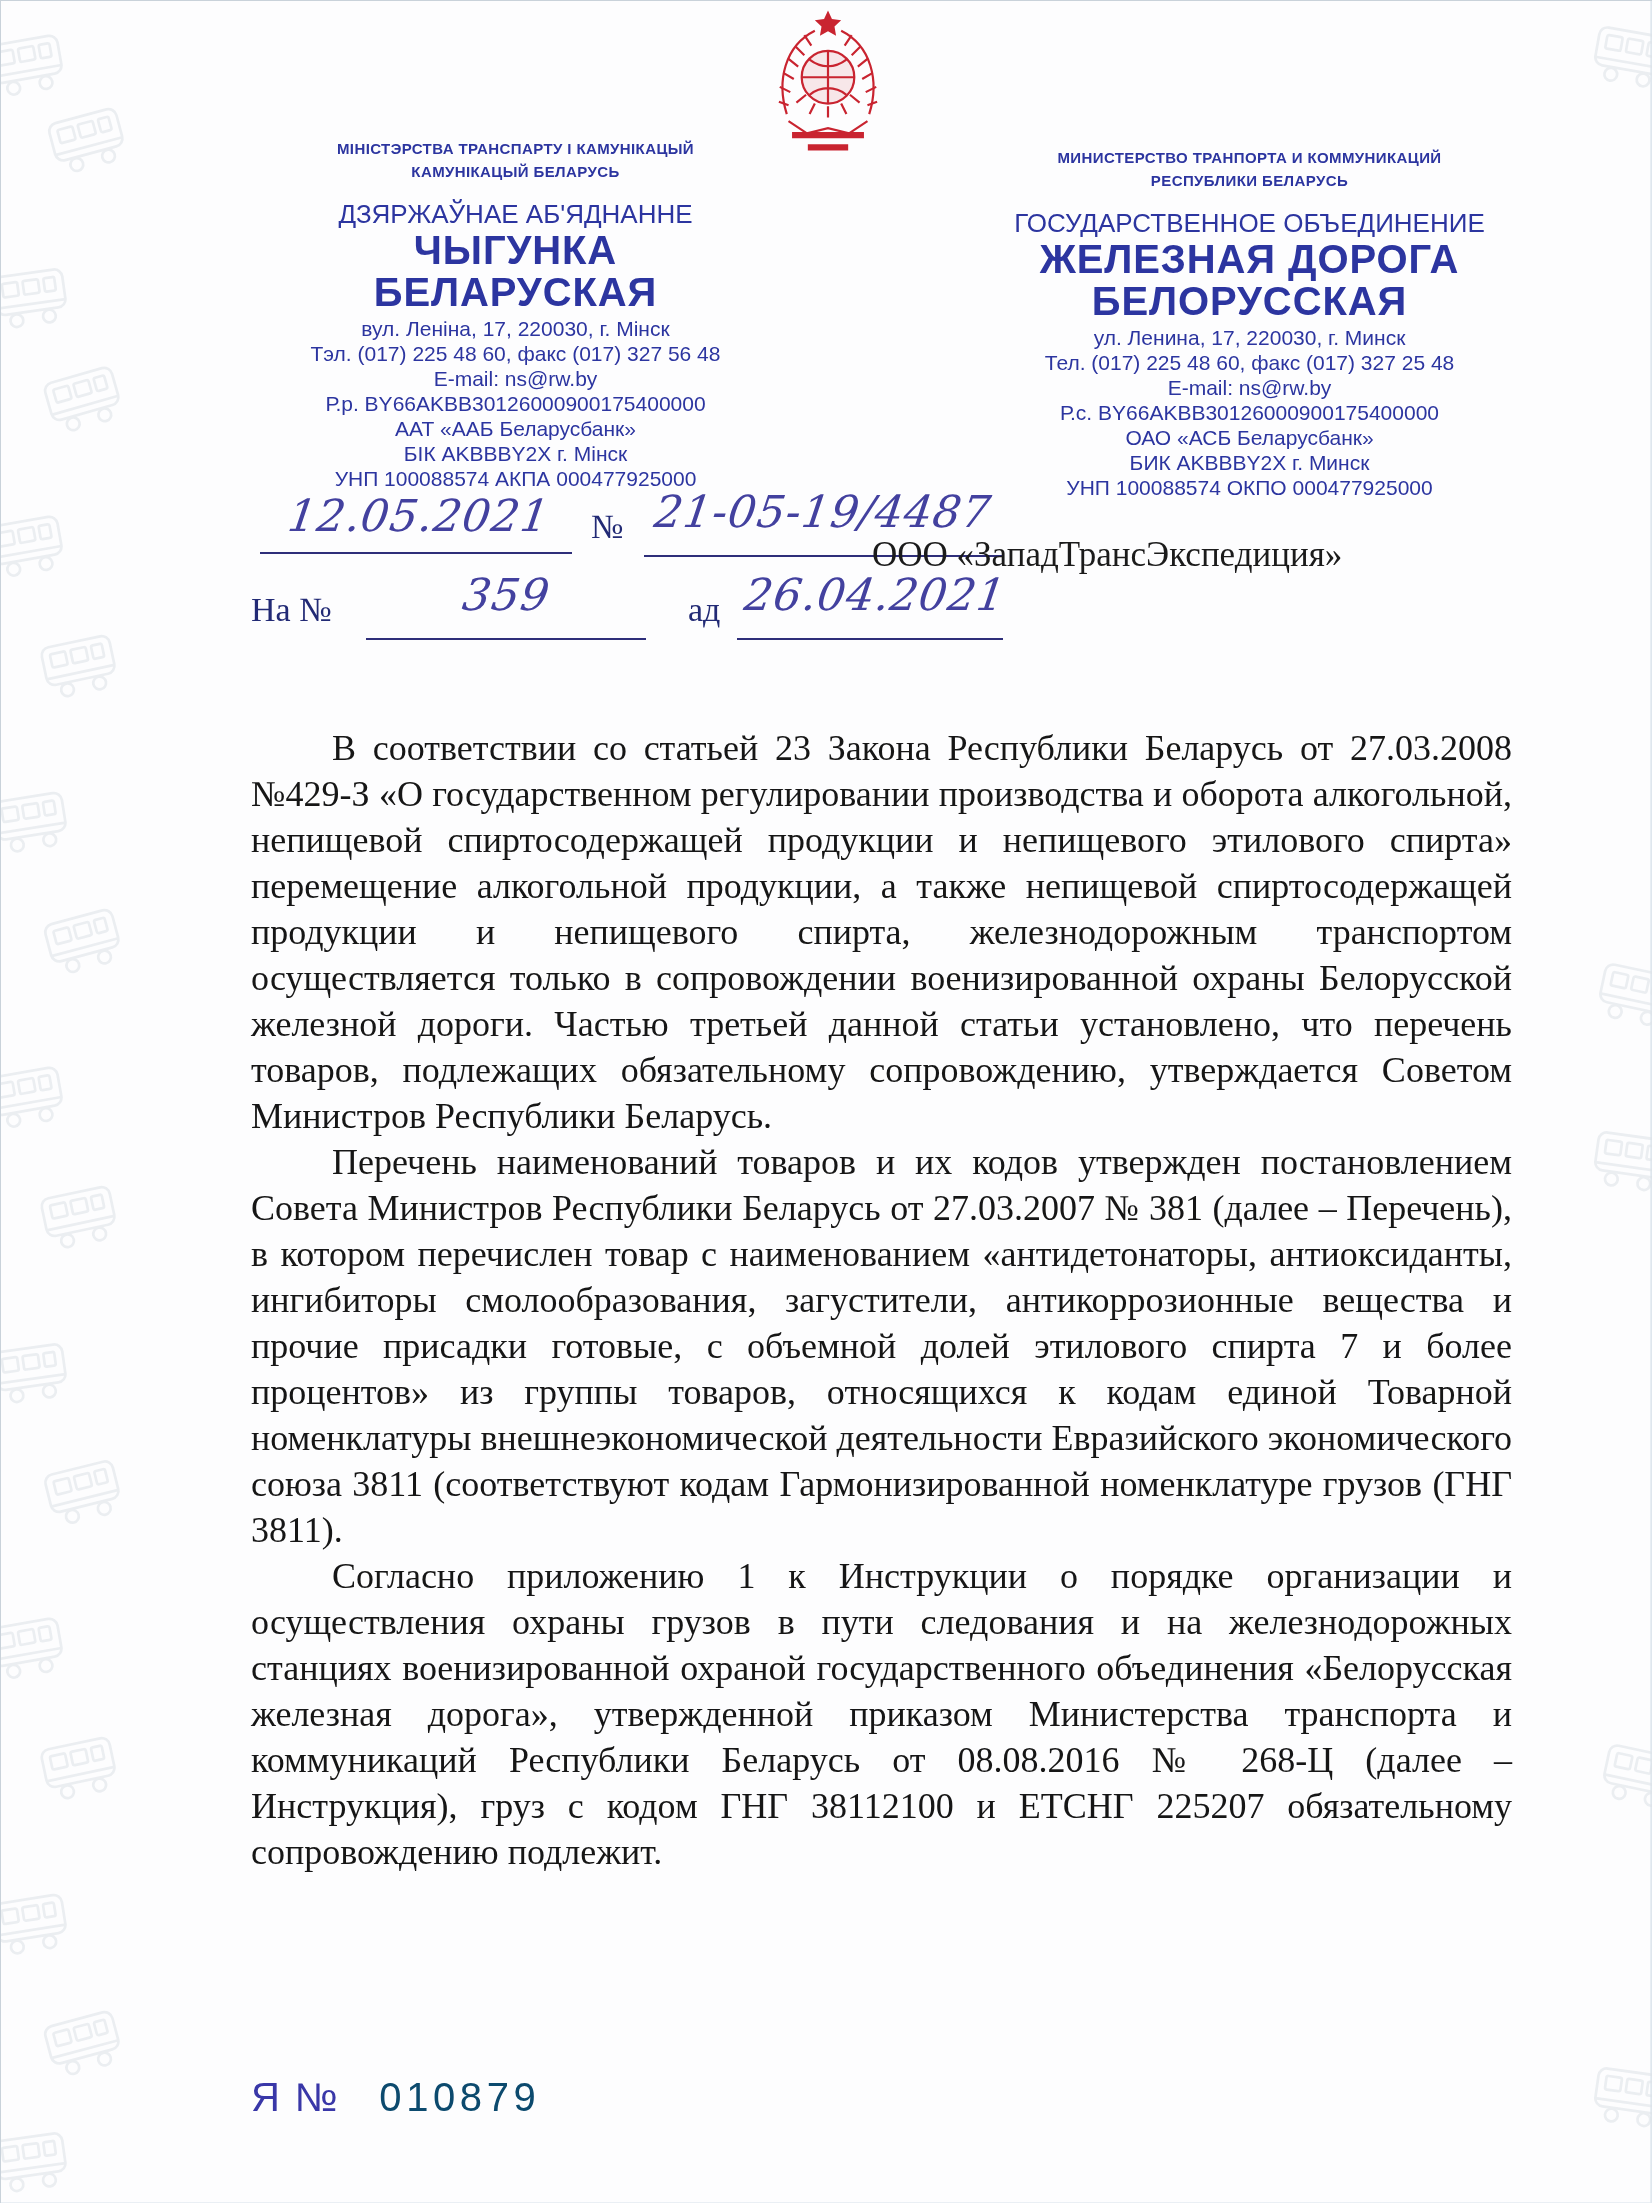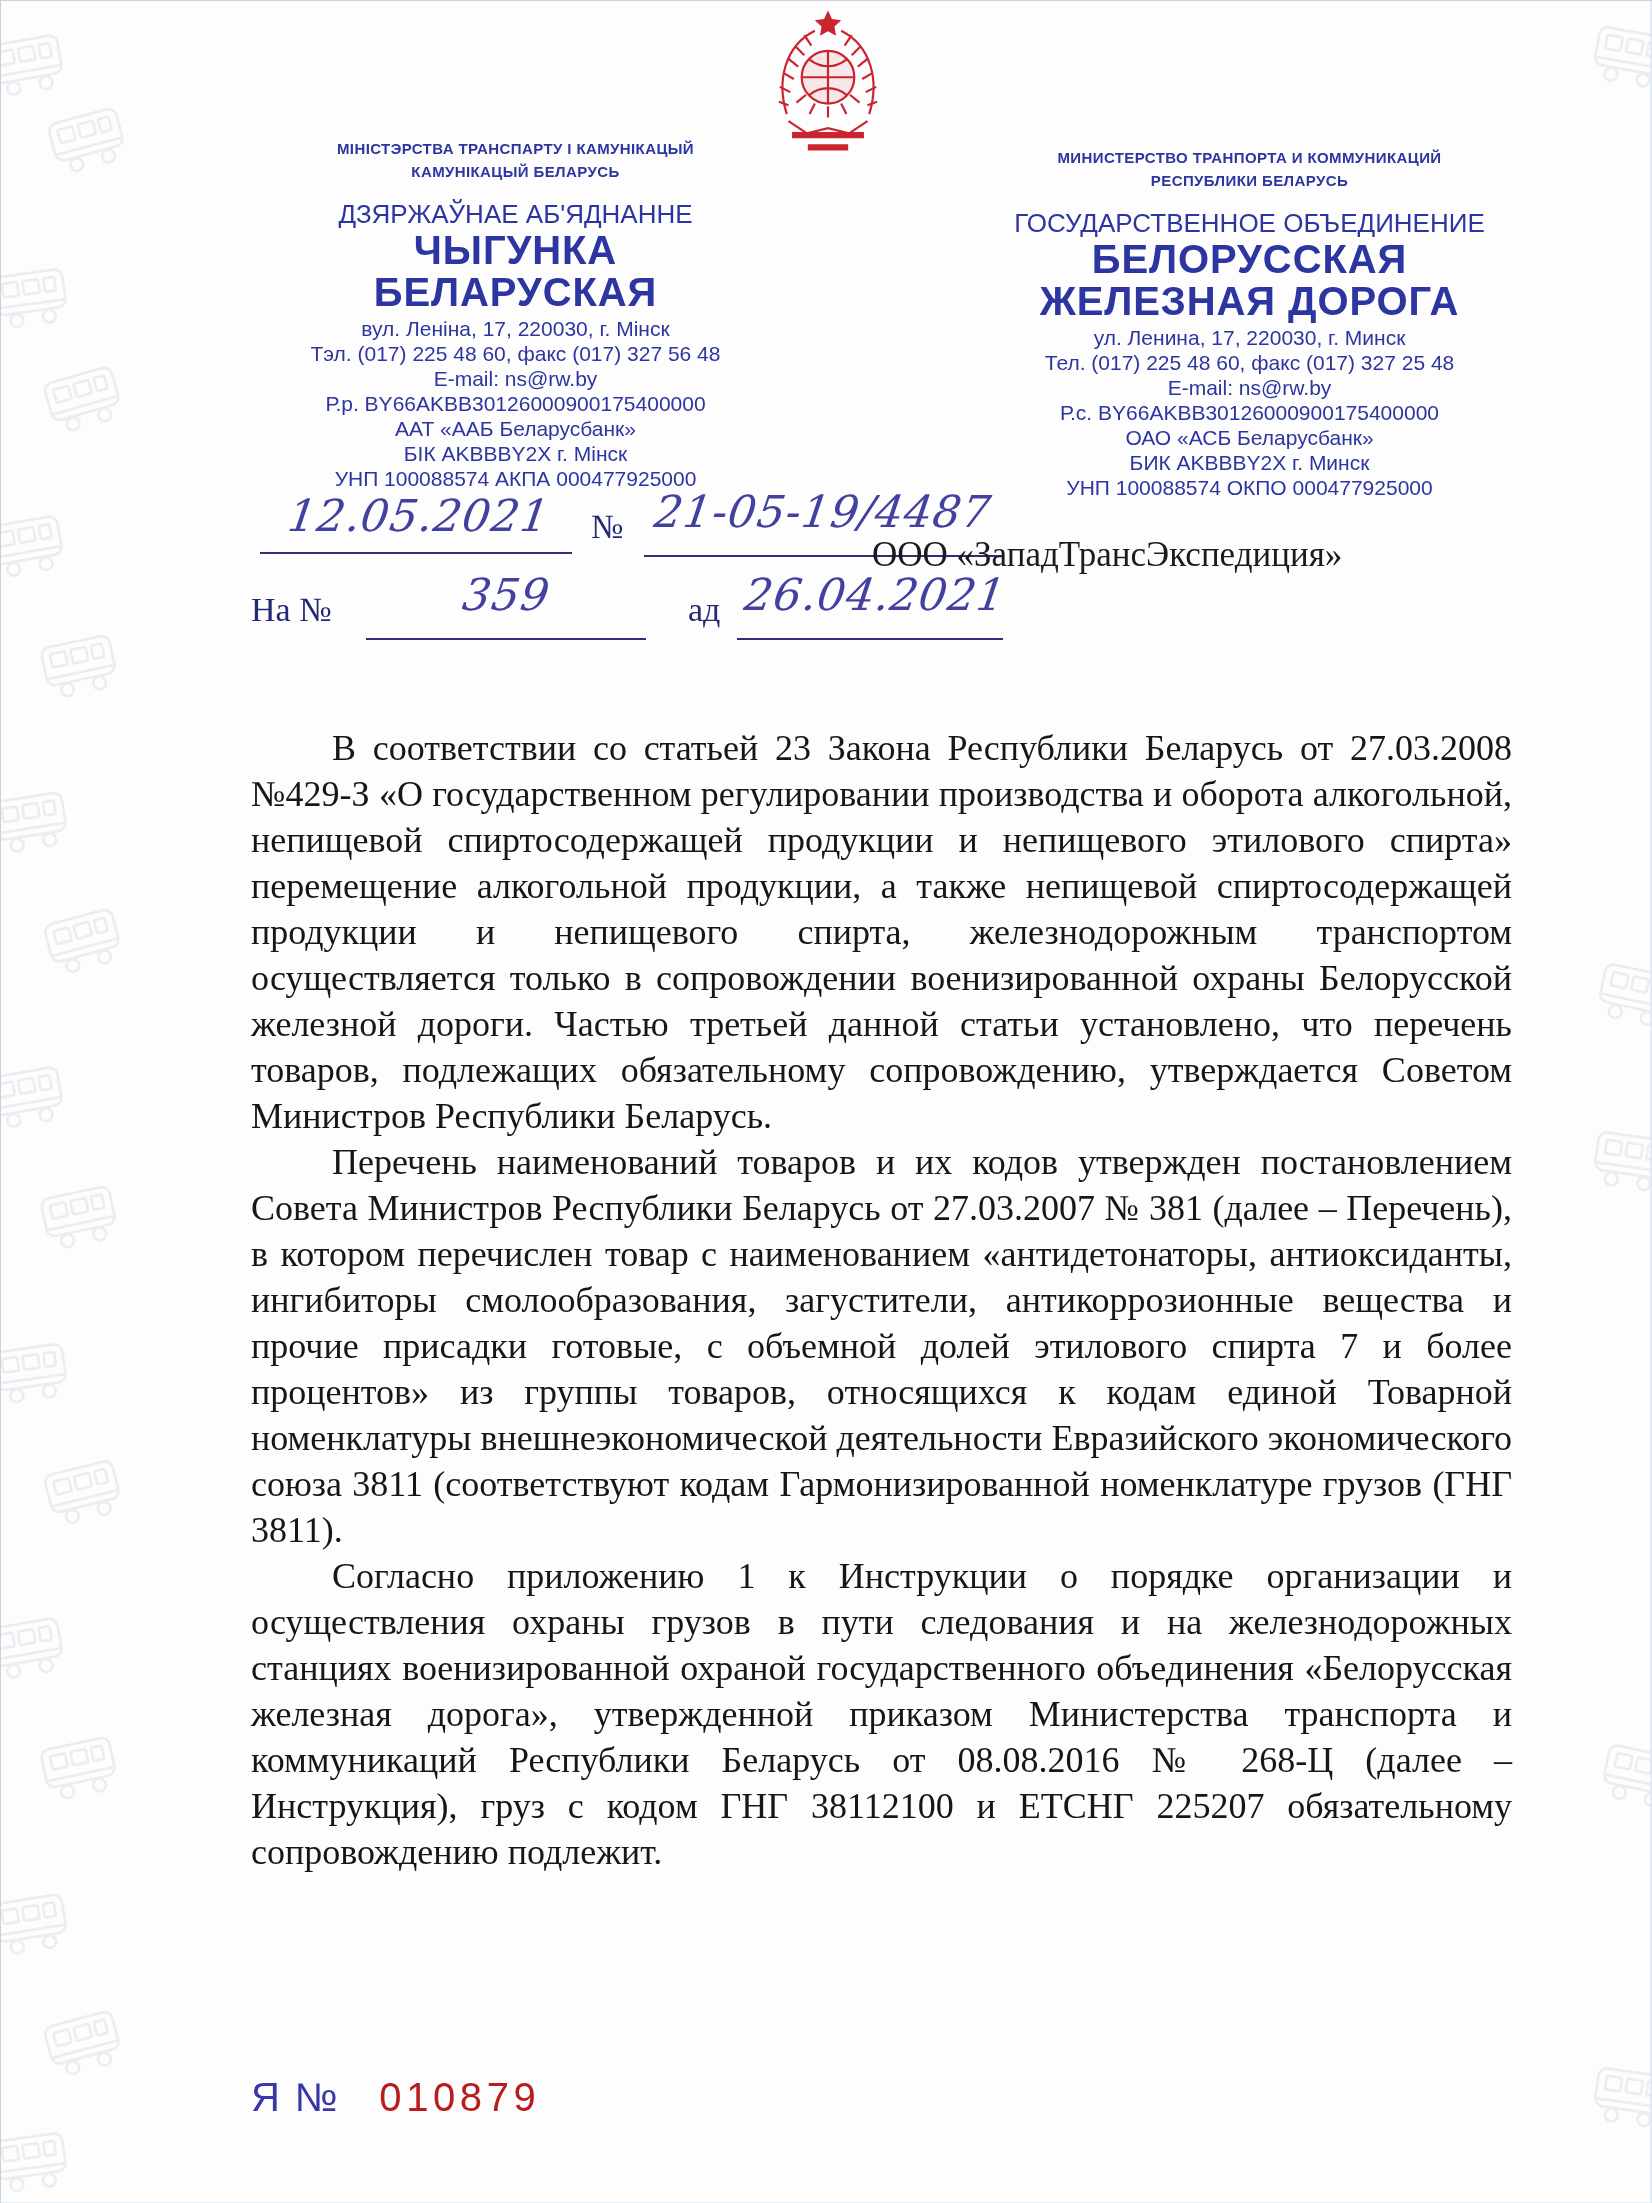--- a/index.html
+++ b/index.html
@@ -37,21 +37,21 @@
   
   .body-text{
     position:absolute;left:250px;top:724px;width:1261px;
     font-family:"Liberation Serif",serif;font-size:36px;line-height:46px;
     color:#161616;text-align:justify;
   }
   .body-text p{margin:0;text-indent:81px;}
   
   .series{position:absolute;left:250px;top:2074px;font-size:40px;letter-spacing:1.8px;}
   .series .ser-label{color:#3937a8;font-weight:400;}
-  .series .ser-num{color:#b91c1c;margin-left:40px;letter-spacing:4.6px;}
+  .series .ser-num{color:#0c4a6e;margin-left:40px;letter-spacing:4.6px;}
 </style>
 </head>
 <body>
 
 <div class="page">
 
   <svg width="0" height="0" style="position:absolute">
     <defs>
       <g id="wm-train" fill="none" stroke="#dde2e8" stroke-width="3">
         <rect x="4" y="6" width="76" height="42" rx="9"></rect>
@@ -160,22 +160,22 @@
     <div class="detail">Р.р. BY66AKBB30126000900175400000</div>
     <div class="detail">ААТ «ААБ Беларусбанк»</div>
     <div class="detail">БІК AKBBBY2X г. Мінск</div>
     <div class="detail">УНП 100088574  АКПА 000477925000</div>
   </div>
 
   <div class="lh lh-right">
     <div class="ministry">МИНИСТЕРСТВО ТРАНПОРТА И КОММУНИКАЦИЙ</div>
     <div class="ministry">РЕСПУБЛИКИ БЕЛАРУСЬ</div>
     <div class="orgtype">ГОСУДАРСТВЕННОЕ ОБЪЕДИНЕНИЕ</div>
+    <div class="orgname">ЖЕЛЕЗНАЯ ДОРОГА</div>
     <div class="orgname">БЕЛОРУССКАЯ</div>
-    <div class="orgname">ЖЕЛЕЗНАЯ ДОРОГА</div>
     <div class="detail detail-first">ул. Ленина, 17, 220030, г. Минск</div>
     <div class="detail">Тел. (017) 225 48 60, факс (017) 327 25 48</div>
     <div class="detail">E-mail: ns@rw.by</div>
     <div class="detail">Р.с. BY66AKBB30126000900175400000</div>
     <div class="detail">ОАО «АСБ Беларусбанк»</div>
     <div class="detail">БИК AKBBBY2X г. Минск</div>
     <div class="detail">УНП 100088574  ОКПО 000477925000</div>
   </div>
 
   <div class="hand" style="left:271px;top:489px;width:294px;">12.05.2021</div>

